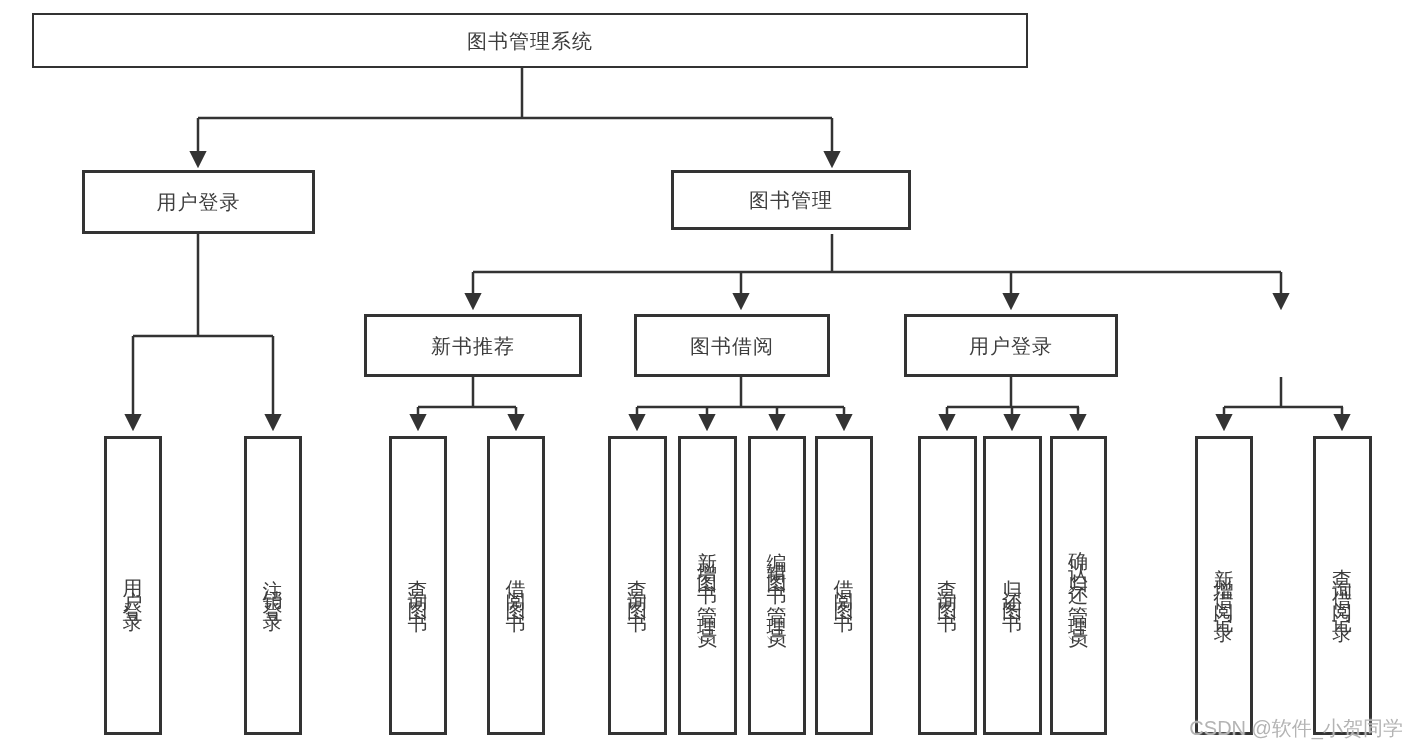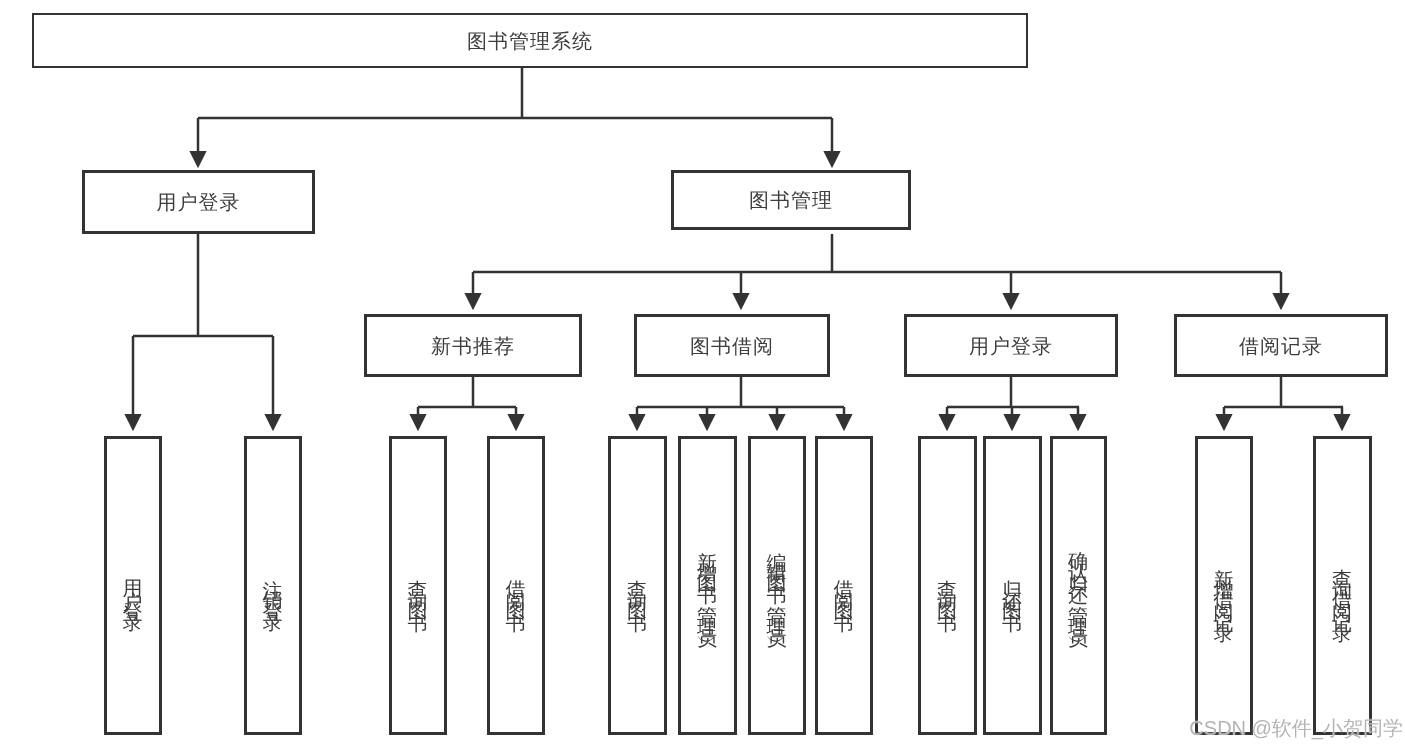--- a/index.html
+++ b/index.html
@@ -71,21 +71,20 @@
   </svg>
 
   <div class="box root" style="left:24px;top:13px;width:996px;height:55px">图书管理系统</div>
 
   <div class="box" style="left:82px;top:170px;width:233px;height:64px">用户登录</div>
   <div class="box" style="left:671px;top:170px;width:240px;height:60px">图书管理</div>
 
   <div class="box" style="left:364px;top:314px;width:218px;height:63px">新书推荐</div>
   <div class="box" style="left:634px;top:314px;width:196px;height:63px">图书借阅</div>
   <div class="box" style="left:904px;top:314px;width:214px;height:63px">用户登录</div>
-  <div class="box" style="left:1174px;top:314px;width:214px;height:63px">借阅记录</div>
 
   <div class="box leaf" style="left:104px;top:436px;width:58px;height:299px">用户登录</div>
   <div class="box leaf" style="left:244px;top:436px;width:58px;height:299px">注销登录</div>
 
   <div class="box leaf" style="left:389px;top:436px;width:58px;height:299px">查询图书</div>
   <div class="box leaf" style="left:487px;top:436px;width:58px;height:299px">借阅图书</div>
 
   <div class="box leaf" style="left:608px;top:436px;width:59px;height:299px">查询图书</div>
   <div class="box leaf" style="left:678px;top:436px;width:59px;height:299px">新增图书（管理员）</div>
   <div class="box leaf" style="left:748px;top:436px;width:58px;height:299px">编辑图书（管理员）</div>

